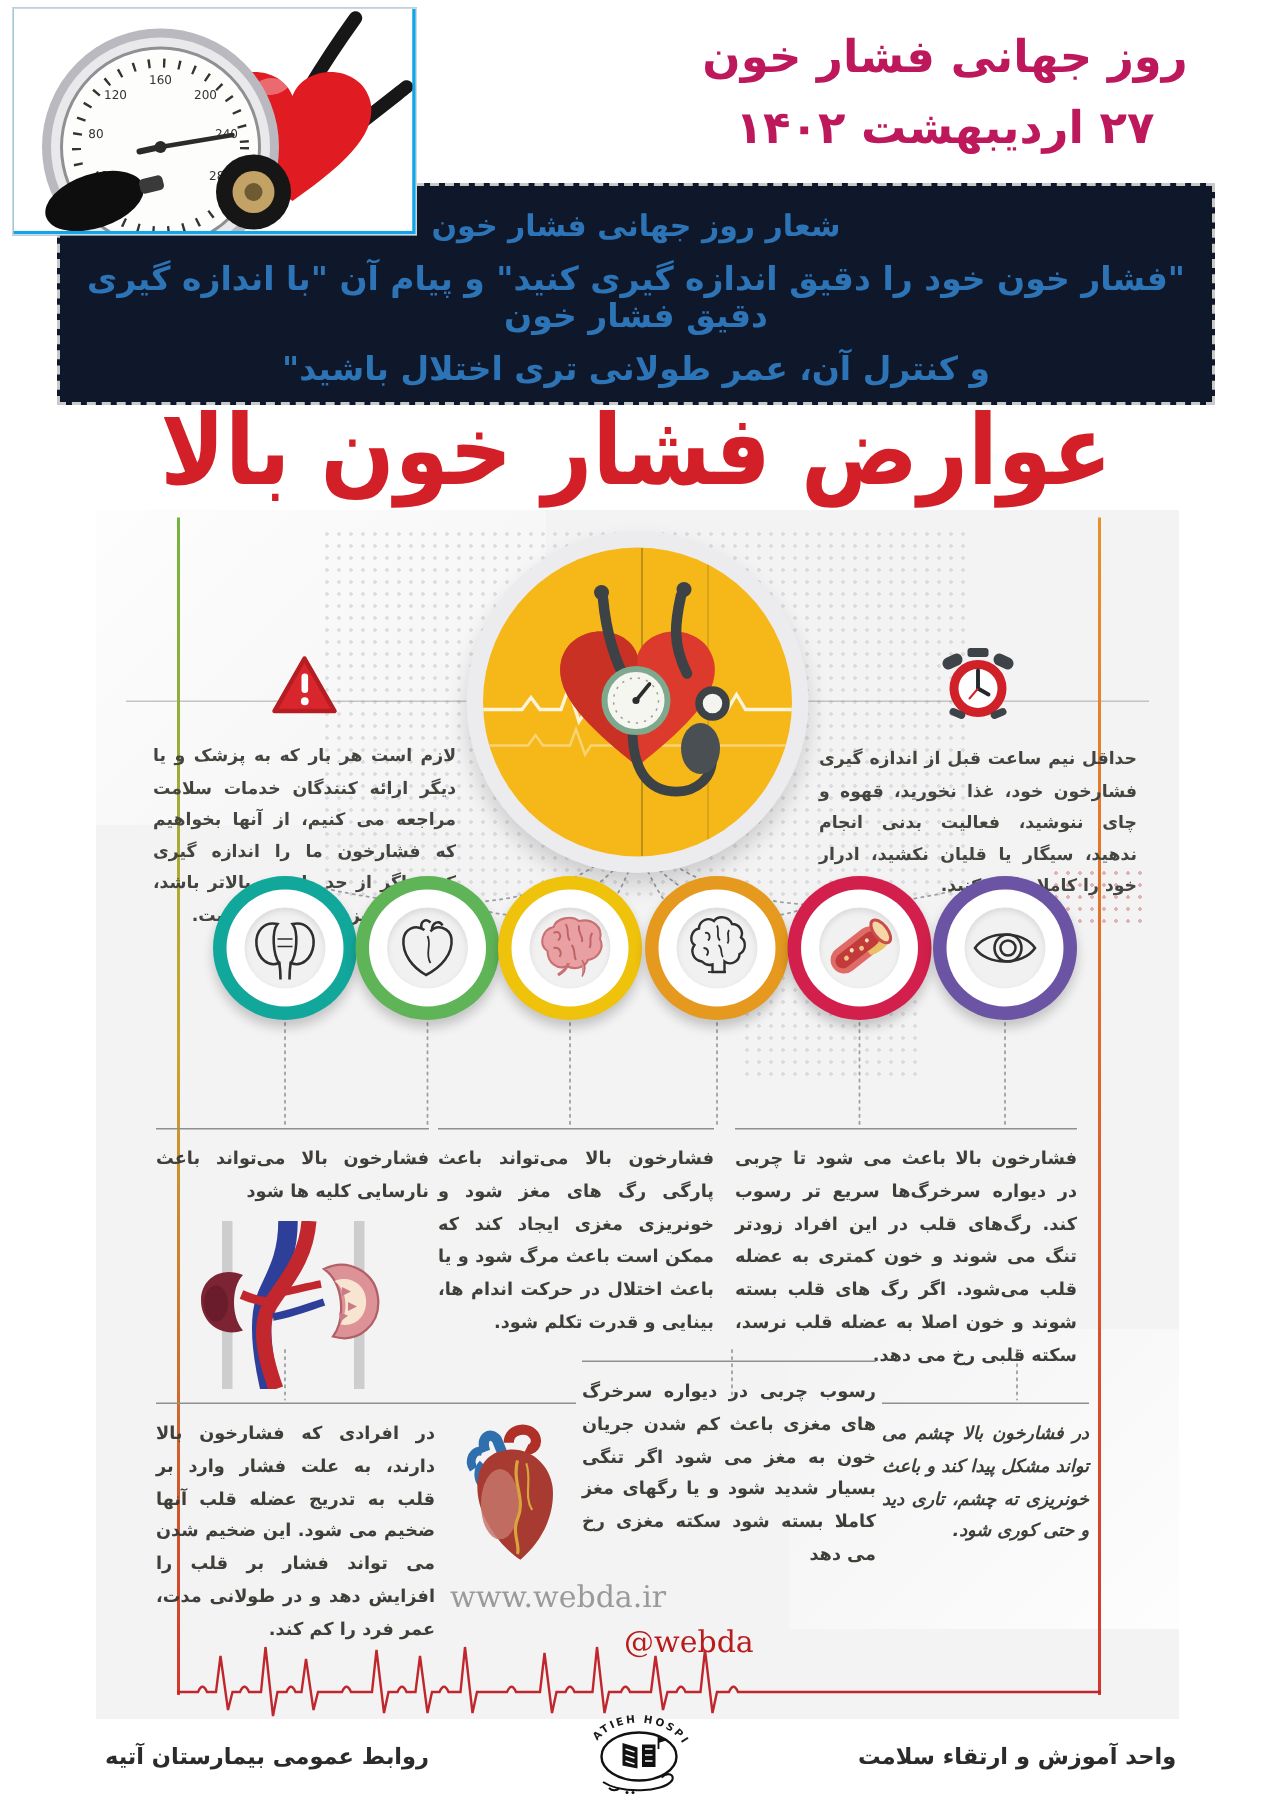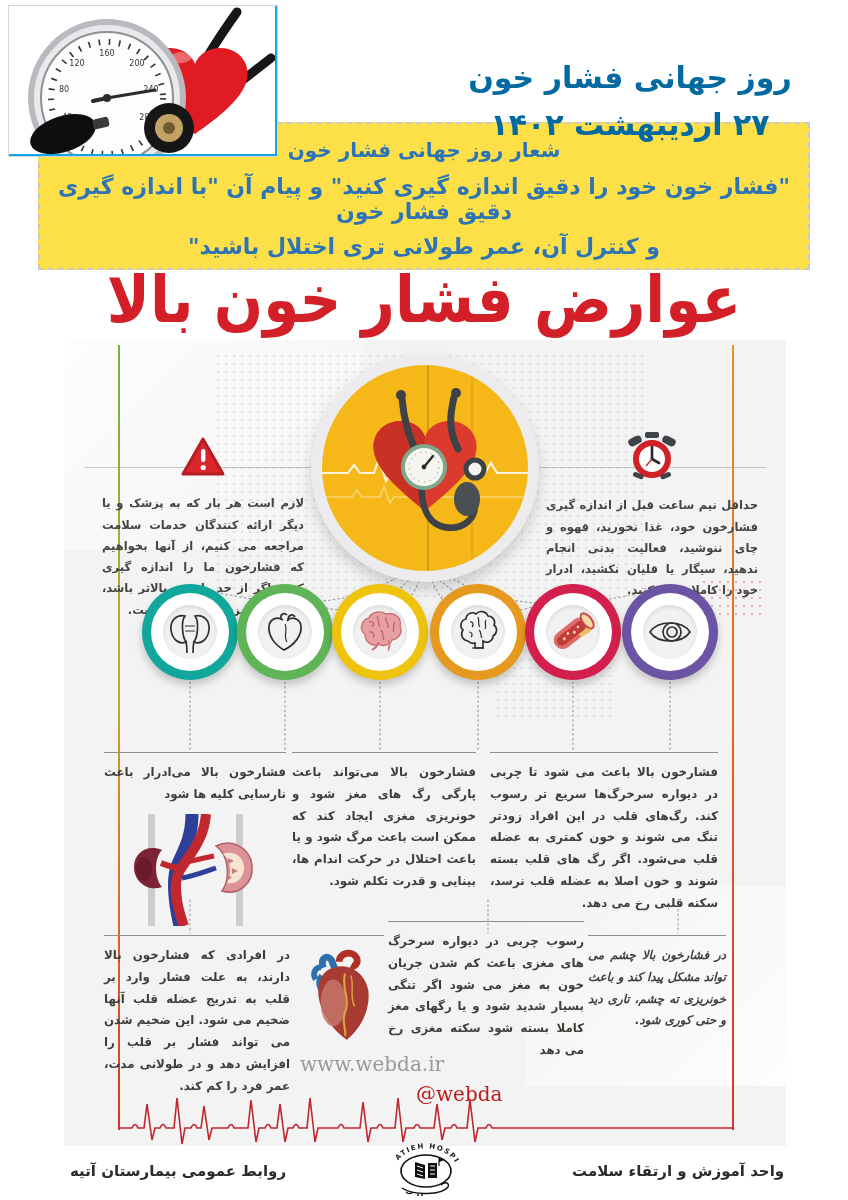--- a/index.html
+++ b/index.html
@@ -3,25 +3,25 @@
 <meta charset="utf-8">
 <style>
   html,body{margin:0;padding:0;}
   body{
     width:848px;height:1200px;position:relative;overflow:hidden;
     background:#ffffff;font-family:"DejaVu Sans",sans-serif;
   }
   .abs{position:absolute;}
   
   .photo{left:8px;top:5px;width:268px;height:150px;background:#0ea5e9;border:1px solid #d6d6d6;z-index:6;}
-  .day-title{right:48px;top:16px;width:340px;text-align:center;direction:rtl;color:#0369a1;font-weight:bold;z-index:5;margin-top:39px;}
+  .day-title{right:48px;top:16px;width:340px;text-align:center;direction:rtl;color:#be185d;font-weight:bold;z-index:5;}
   .day-title .l1{font-size:30px;line-height:1.55;}
   .day-title .l2{font-size:30px;line-height:1.55;}
   
-  .slogan{left:38px;top:122px;width:768px;height:144px;border:2px dashed #c9c9c9;background:#fde047;z-index:2;
+  .slogan{left:38px;top:122px;width:768px;height:144px;border:2px dashed #c9c9c9;background:#0f172a;z-index:2;
     text-align:center;direction:rtl;color:#2d74b6;font-weight:bold;}
   .slogan .s1{font-size:20px;margin-top:14px;}
   .slogan .s2{font-size:22px;margin-top:12px;}
   .slogan .s3{font-size:22px;margin-top:10px;}
   
   .main-title{left:0;right:0;top:266px;text-align:center;direction:rtl;color:#d32028;
     font-size:58px;font-weight:bold;letter-spacing:-2px;transform:scaleY(1.12);z-index:3;}
   
   .info-body{left:64px;top:340px;width:722px;height:806px;background:#f3f3f4;z-index:1;}
   .dots{background-image:radial-gradient(circle,#c9c9cf 1.1px,transparent 1.3px);background-size:8px 8px;opacity:.55;}
@@ -45,21 +45,21 @@
   .organ-gap{position:absolute;inset:9px;border-radius:50%;background:#ffffff;}
   .organ-face{position:absolute;inset:12px;border-radius:50%;background:#f1f1f2;display:flex;align-items:center;justify-content:center;box-shadow:inset 0 2px 4px rgba(0,0,0,.10);}
   
   .tblock{direction:rtl;text-align:justify;color:#3f3e39;font-size:11.8px;font-weight:bold;line-height:1.85;
     border-top:1px solid #8f8f8f;padding-top:9px;z-index:5;}
   .blk-a{left:40px;top:412px;width:182px;}
   .blk-b{left:228px;top:412px;width:184px;}
   .blk-c{left:426px;top:412px;width:228px;}
   .blk-d{left:40px;top:595px;width:280px;display:flex;gap:16px;}
   .blk-d .txt{flex:1;}
-  .blk-e{left:324px;top:581px;width:196px;}
+  .blk-e{left:324px;top:567px;width:196px;}
   .blk-f{left:524px;top:595px;width:138px;font-style:italic;}
   .kidney-art{display:block;margin:8px auto 0;}
   
   .website{left:236px;top:712px;font-family:"DejaVu Serif",serif;font-size:20px;color:#9a9a9a;z-index:5;}
   .social{left:352px;top:742px;font-family:"DejaVu Serif",serif;font-size:20px;color:#b91c1c;z-index:5;}
   .ekg-bottom{left:54px;top:752px;z-index:6;}
   .connectors{left:0;top:0;z-index:3;pointer-events:none;}
   
   .footer-left{left:70px;top:1162px;font-size:15px;font-weight:bold;color:#2b2b2b;direction:rtl;z-index:5;}
   .footer-right{left:572px;top:1162px;font-size:15px;font-weight:bold;color:#2b2b2b;direction:rtl;z-index:5;}
@@ -274,21 +274,21 @@
         <path d="M4,24 C12,12 36,12 44,24 C36,36 12,36 4,24 Z"></path>
         <circle cx="26" cy="24" r="9"></circle>
         <circle cx="26" cy="24" r="5"></circle>
         <path d="M29,20 a5,5 0 0 1 2,3" stroke-width="1.2"></path>
       </svg>
     </div>
       </div>
   </div>
 
   <div class="abs tblock blk-a">
-    <div>فشارخون بالا می‌ادرار باعث نارسایی کلیه ها شود</div>
+    <div>فشارخون بالا می‌تواند باعث نارسایی کلیه ها شود</div>
     <svg class="kidney-art" width="150" height="112" viewBox="0 0 150 112">
       <rect x="28" y="0" width="7" height="112" fill="#cdcdcd"></rect>
       <rect x="116" y="0" width="7" height="112" fill="#cdcdcd"></rect>
       <path d="M72,0 C72,24 64,36 58,50 C52,64 54,86 60,112" stroke="#2e3f9a" stroke-width="13" fill="none"></path>
       <path d="M86,0 C84,26 70,40 60,56 C52,70 56,90 64,112" stroke="#c1272d" stroke-width="10" fill="none"></path>
       <path d="M62,54 C54,54 48,52 41,49" stroke="#c1272d" stroke-width="6" fill="none"></path>
       <path d="M66,48 C76,46 84,44 94,42" stroke="#c1272d" stroke-width="5" fill="none"></path>
       <path d="M62,64 C74,62 84,58 96,54" stroke="#2e3f9a" stroke-width="5" fill="none"></path>
       <path d="M42,36 C28,30 14,38 14,53 C14,68 28,78 42,73 C34,64 34,44 42,36 Z" fill="#7c2433"></path>
       <ellipse cx="24" cy="55" rx="8" ry="12" fill="#63182a" opacity="0.7"></ellipse>

